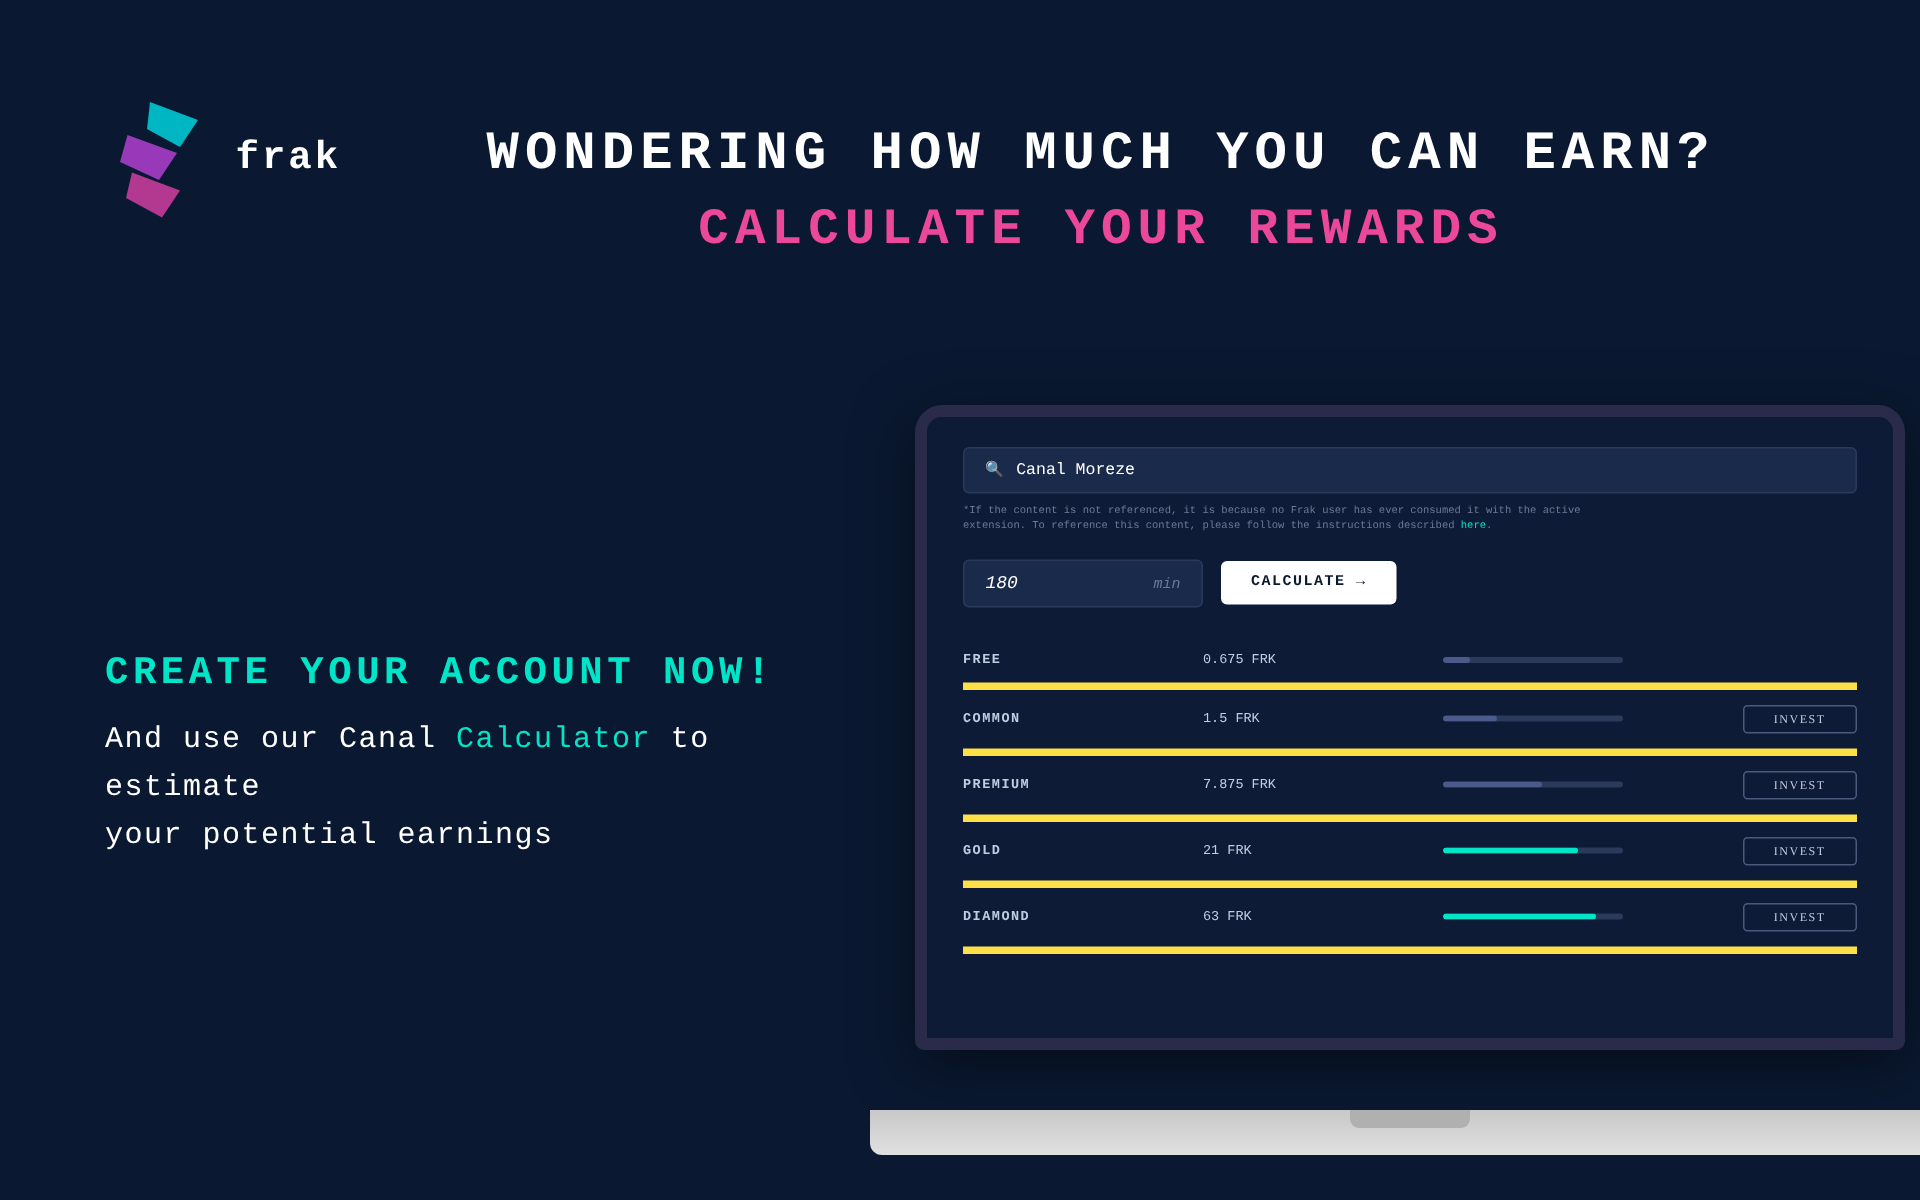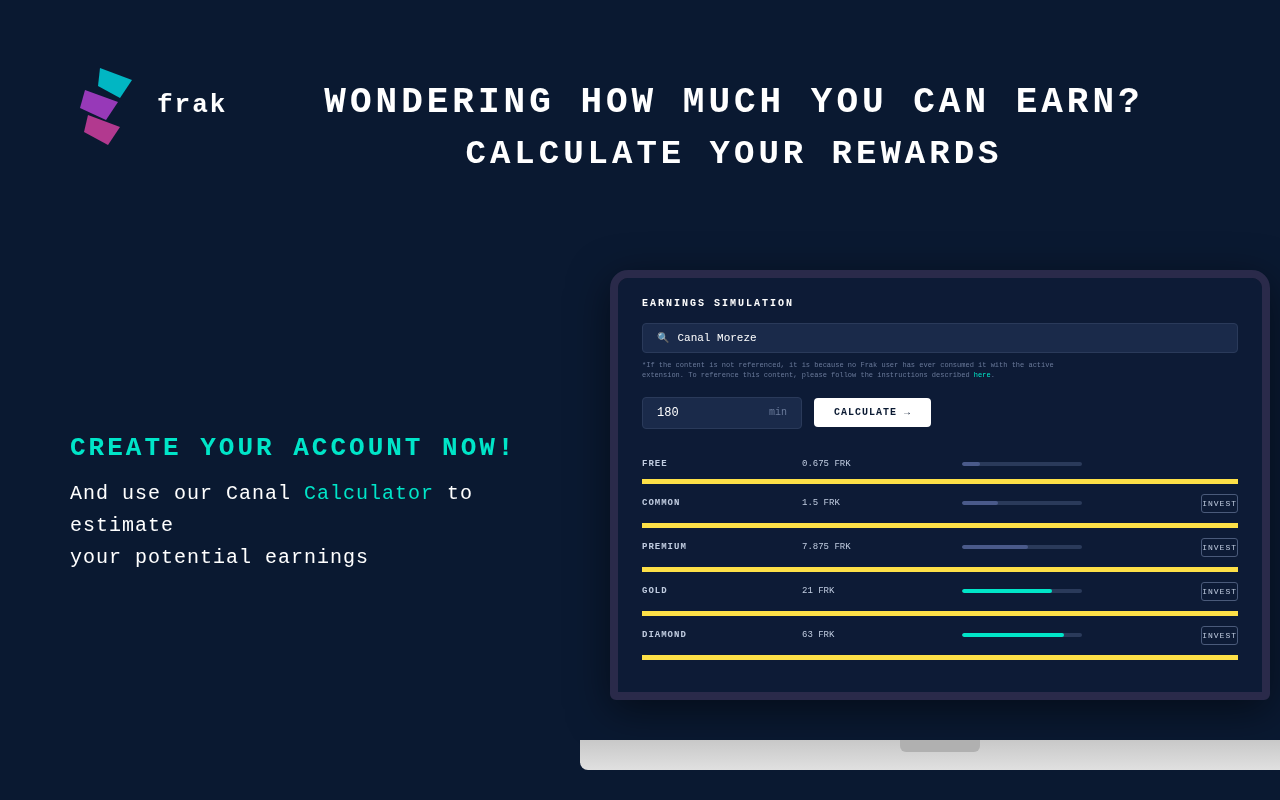--- a/index.html
+++ b/index.html
@@ -48,21 +48,21 @@
     .headline-main {
       color: #ffffff;
       font-size: 36px;
       font-weight: 700;
       letter-spacing: 4px;
       line-height: 1.3;
       font-family: 'Courier New', Courier, monospace;
     }
 
     .headline-sub {
-      color: #ffffff;
+      color: #ec4899;
       font-size: 34px;
       font-weight: 700;
       letter-spacing: 4px;
       margin-top: 8px;
       font-family: 'Courier New', Courier, monospace;
     }
 
     
     .left-text {
       position: absolute;
@@ -192,23 +192,24 @@
       gap: 12px;
       margin-bottom: 20px;
     }
 
     .min-input {
       background: #1a2a4a;
       border: 1px solid #2a3a5a;
       border-radius: 4px;
       padding: 8px 14px;
       display: flex;
-      align-items: center;
+      align-items: flex-end;
       justify-content: space-between;
       width: 160px;
+      font-style: italic;
     }
 
     .min-value {
       color: #ffffff;
       font-size: 12px;
       font-family: 'Courier New', Courier, monospace;
     }
 
     .min-label {
       color: #6a7a9a;
@@ -280,24 +281,24 @@
 
     .bar-fill {
       height: 100%;
       border-radius: 2px;
     }
 
     .invest-btn {
       background: transparent;
       border: 1px solid #4a5a7a;
       border-radius: 3px;
-      padding: 4px 0;
+      padding: 4px 20px;
       color: #c0cce0;
       font-size: 8px;
-      font-family: Liberation Mono, monospace;
+      font-family: Liberation Serif, serif;
       cursor: pointer;
       letter-spacing: 1px;
     }
   </style>
 </head>
 <body>
 
 <div class="logo-area">
   <div class="logo-icon">
     <svg width="75" height="90" viewBox="0 0 75 90">
@@ -325,21 +326,20 @@
     <span>And use our Canal</span>
     <span class="desc-highlight">Calculator</span>
     <span> to estimate<br>your potential earnings</span>
   </div>
 </div>
 
 <div class="laptop-container">
   <div class="laptop-screen-outer">
     <div class="screen-content">
 
-      <div class="sim-title">EARNINGS SIMULATION</div>
 
       <div class="search-box">
         <span class="search-icon-sym">🔍</span>
         <span class="search-value">Canal Moreze</span>
       </div>
 
       <div class="small-note">
         *If the content is not referenced, it is because no Frak user has ever consumed it with the active<br>
         extension. To reference this content, please follow the instructions described <span style="color:#00e5c8">here</span>.
       </div>

